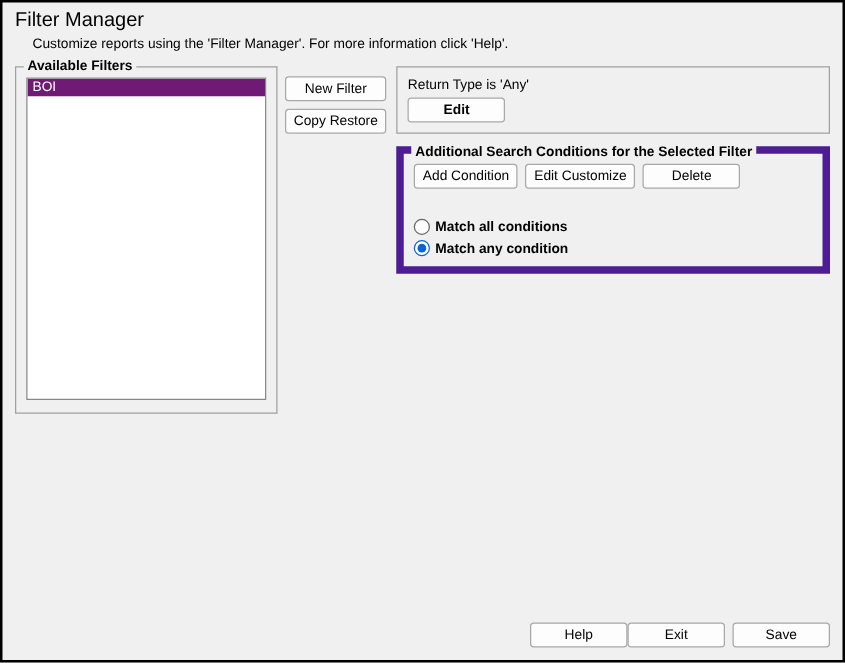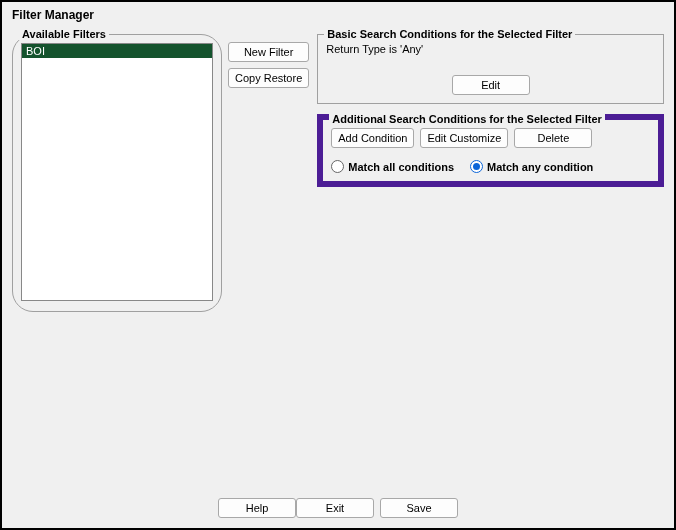--- a/index.html
+++ b/index.html
@@ -17,22 +17,22 @@
     background: #f0f0f0;
     border: 2px solid #000;
     position: relative;
     display: flex;
     flex-direction: column;
   }
   .header {
     padding: 6px 10px 4px 10px;
   }
   .title {
-    font-weight: bold;
-    font-size: 12px;
+    font-weight: normal;
+    font-size: 16px;
   }
   .subtitle {
     padding-left: 14px;
     padding-top: 3px;
     font-size: 11px;
   }
   .content {
     flex: 1;
     display: flex;
     padding: 8px 10px 0 10px;
@@ -63,21 +63,21 @@
     height: 258px;
     overflow: auto;
   }
   .list-item {
     padding: 1px 4px;
     font-size: 11px;
     cursor: default;
     white-space: nowrap;
   }
   .list-item.selected {
-    background: #14532d;
+    background: #701a75;
     color: #fff;
   }
   .btn-col {
     display: flex;
     flex-direction: column;
     gap: 6px;
     padding-top: 8px;
   }
   .btn {
     background: #fdfdfd;
@@ -95,25 +95,26 @@
     flex-direction: column;
     gap: 10px;
   }
   .basic-box {
     border: 1px solid #a0a0a0;
     padding: 8px;
     position: relative;
   }
   .basic-text {
     font-size: 11px;
-    margin-bottom: 20px;
+    margin-bottom: 4px;
   }
   .edit-row {
     display: flex;
-    justify-content: center;
+    justify-content: flex-start;
+    font-weight: bold;
   }
   .additional-box {
     border: 6px solid #4c1d95;
     padding: 8px;
     position: relative;
   }
   .additional-body {
     display: flex;
     gap: 8px;
   }
@@ -122,24 +123,24 @@
     border: 1px solid #888;
     flex: 1;
     height: 140px;
     overflow: auto;
   }
   .cond-btns {
     display: flex;
     gap: 6px;
   }
   .radios {
-    margin-top: 12px;
-    display: flex;
-    flex-direction: row;
-    gap: 16px;
+    margin-top: 24px;
+    display: flex;
+    flex-direction: column;
+    gap: 4px;
   }
   .radio-row {
     display: flex;
     align-items: center;
     gap: 4px;
     font-weight: bold;
     font-size: 11px;
   }
   .radio {
     width: 13px;
@@ -156,56 +157,56 @@
   }
   .radio.checked::after {
     content: "";
     width: 7px;
     height: 7px;
     border-radius: 50%;
     background: #0a64d8;
   }
   .footer {
     display: flex;
-    justify-content: center;
+    justify-content: flex-end;
     padding: 8px 10px 10px 10px;
   }
   .footer-left, .footer-right {
     display: flex;
     gap: 6px;
   }
 </style>
 </head>
 <body>
 
 <div class="window">
 
   <div class="header">
     <div class="title">Filter Manager</div>
+    <div class="subtitle">Customize reports using the 'Filter Manager'. For more information click 'Help'.</div>
   </div>
 
   <div class="content">
 
     <div class="left-col">
-      <div class="fieldset" style="height:278px;border-radius:21px;">
+      <div class="fieldset" style="height:278px;">
         <div class="fieldset-label">Available Filters</div>
         <div class="listbox" id="avail-list">
             <div class="list-item selected">BOI</div>
           </div>
       </div>
       <div class="btn-col">
         <div class="btn">New Filter</div>
         <div class="btn">Copy Restore</div>
       </div>
     </div>
 
     <div class="right-col">
 
       <div class="basic-box">
-        <div class="fieldset-label">Basic Search Conditions for the Selected Filter</div>
         <div class="basic-text">Return Type is 'Any'</div>
         <div class="edit-row">
           <div class="btn" style="min-width:78px;">Edit</div>
         </div>
       </div>
 
       <div class="additional-box">
         <div class="fieldset-label">Additional Search Conditions for the Selected Filter</div>
         <div class="additional-body">
           <div class="cond-btns">

